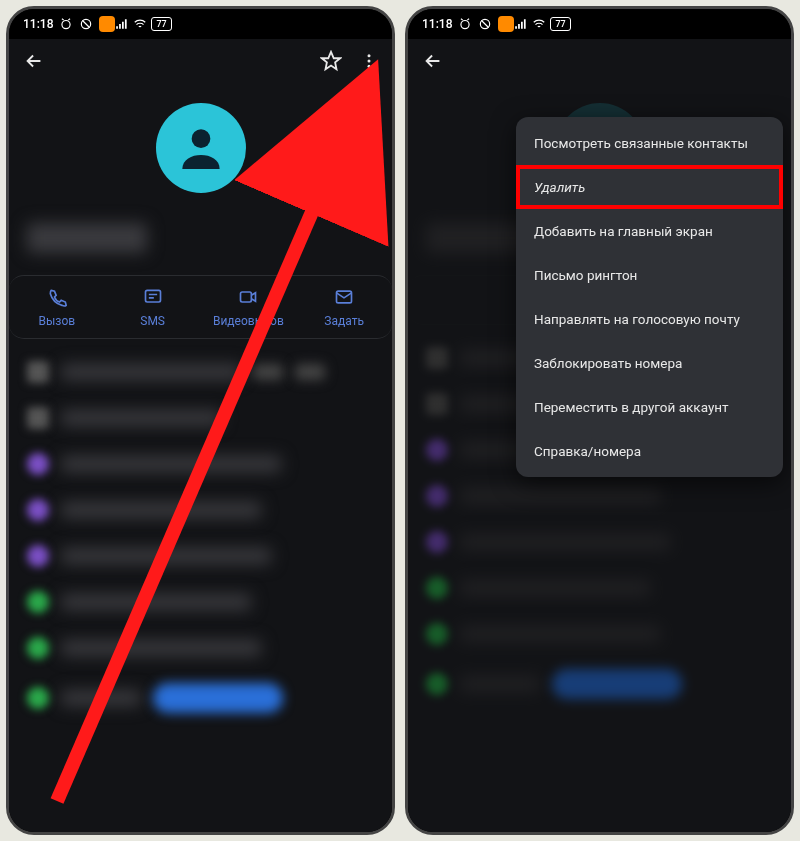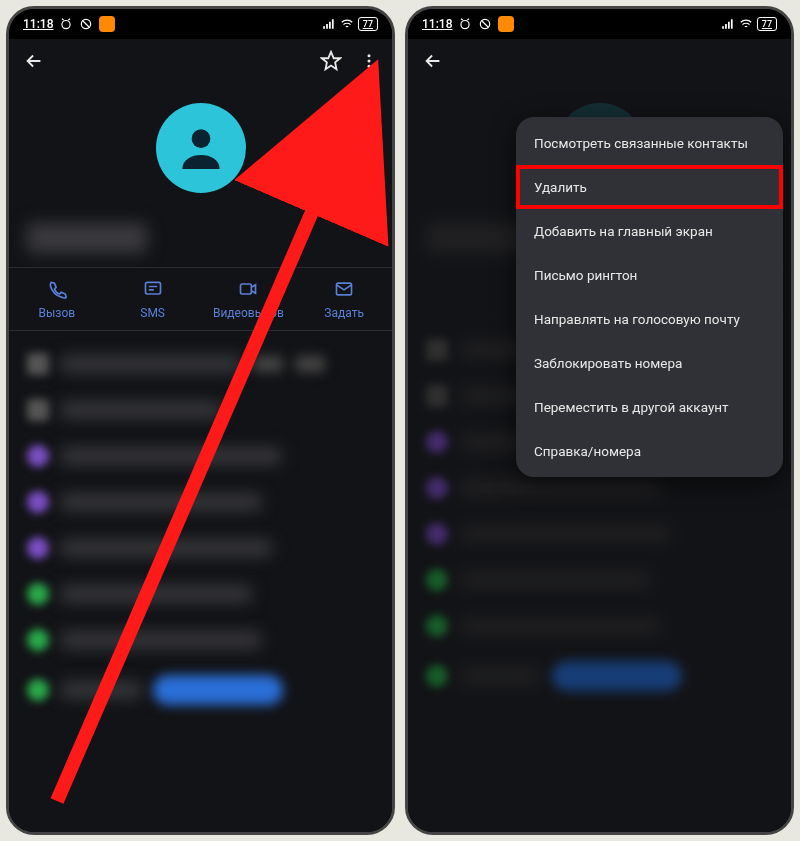--- a/index.html
+++ b/index.html
@@ -22,25 +22,23 @@
     position: relative;
     display: flex;
     flex-direction: column;
   }
   .statusbar {
     height: 30px;
     background: #000;
     color: #fff;
     display: flex;
     align-items: center;
-    justify-content: space-between;
     padding: 0 14px;
     font-size: 12px;
     font-weight: 500;
-    text-decoration: underline;
   }
   .status-left { display: flex; align-items: center; gap: 6px; }
   .status-right { display: flex; align-items: center; gap: 4px; }
   .orange-badge {
     width: 16px; height: 16px;
     background: #ff8a00;
     border-radius: 4px;
   }
   .battery-box {
     border: 1px solid #fff;
@@ -87,21 +85,22 @@
     width: 120px; height: 30px;
     background: #3a3a3e;
     filter: blur(8px);
     border-radius: 4px;
   }
   .action-row {
     display: flex;
     border-top: 1px solid #2a2c30;
     border-bottom: 1px solid #2a2c30;
     padding: 10px 0;
-    margin-top: 4px;
+    margin-top: 12px;
+    border-radius: 15px;
   }
   .action-item {
     flex: 1;
     display: flex;
     flex-direction: column;
     align-items: center;
     gap: 6px;
     color: #5a7fd8;
     font-size: 12px;
   }
@@ -148,33 +147,34 @@
     filter: blur(6px);
     border-radius: 4px;
   }
   
   .menu {
     position: absolute;
     top: 34px;
     right: 8px;
     left: 108px;
     background: #2f3136;
-    border-radius: 18px;
+    border-radius: 12px;
     box-shadow: 0 6px 24px rgba(0,0,0,0.6);
     z-index: 20;
     padding: 4px 0;
   }
   .menu-item {
     padding: 14px 18px;
     color: #e8e8e8;
     font-size: 13.5px;
   }
   .menu-item.highlight {
     outline: 4px solid #ff0000;
     outline-offset: -4px;
+    font-style: italic;
   }
   
   .arrow-overlay {
     position: absolute;
     top: 0; left: 0;
     width: 400px;
     height: 841px;
     pointer-events: none;
     z-index: 30;
   }

